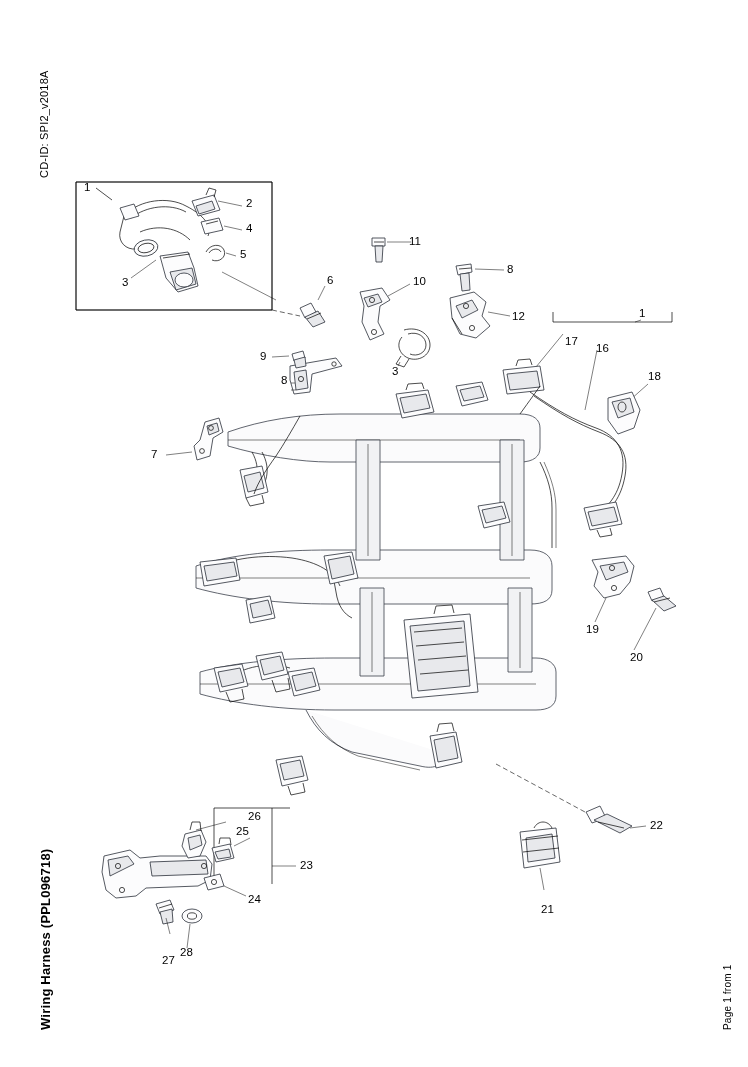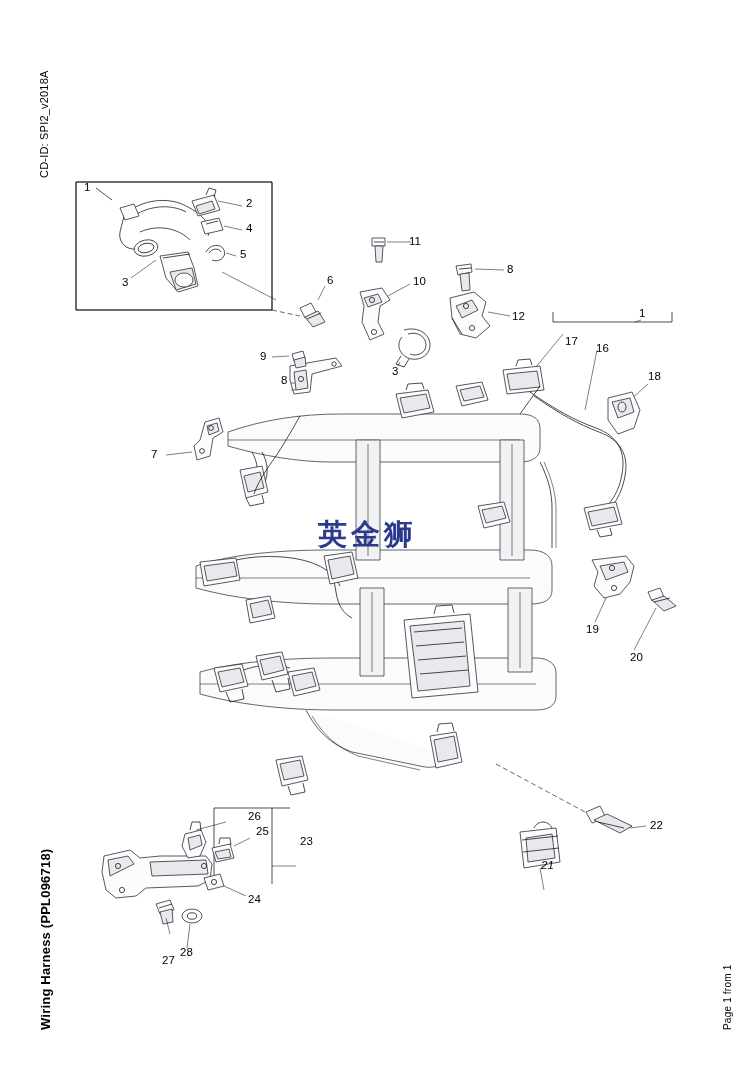--- a/index.html
+++ b/index.html
@@ -387,24 +387,23 @@
   <div class="callout" style="left:409px; top:236px;">11</div>
   <div class="callout" style="left:512px; top:311px;">12</div>
   <div class="callout" style="left:507px; top:264px;">8</div>
   <div class="callout" style="left:392px; top:366px;">3</div>
   <div class="callout" style="left:639px; top:308px;">1</div>
   <div class="callout" style="left:596px; top:343px;">16</div>
   <div class="callout" style="left:565px; top:336px;">17</div>
   <div class="callout" style="left:648px; top:371px;">18</div>
   <div class="callout" style="left:586px; top:624px;">19</div>
   <div class="callout" style="left:630px; top:652px;">20</div>
-  <div class="callout" style="left:541px; top:860px;font-style:italic;">21</div>
+  <div class="callout" style="left:541px; top:904px;">21</div>
   <div class="callout" style="left:650px; top:820px;">22</div>
-  <div class="callout" style="left:300px; top:836px;">23</div>
+  <div class="callout" style="left:300px; top:860px;">23</div>
   <div class="callout" style="left:248px; top:894px;">24</div>
-  <div class="callout" style="left:256px; top:826px;">25</div>
+  <div class="callout" style="left:236px; top:826px;">25</div>
   <div class="callout" style="left:220px; top:811px;margin-left:28px;">26</div>
   <div class="callout" style="left:162px; top:955px;">27</div>
   <div class="callout" style="left:180px; top:947px;">28</div>
 
-  <div id="watermark">英金狮</div>
 
 </div>
 
 </body></html>

